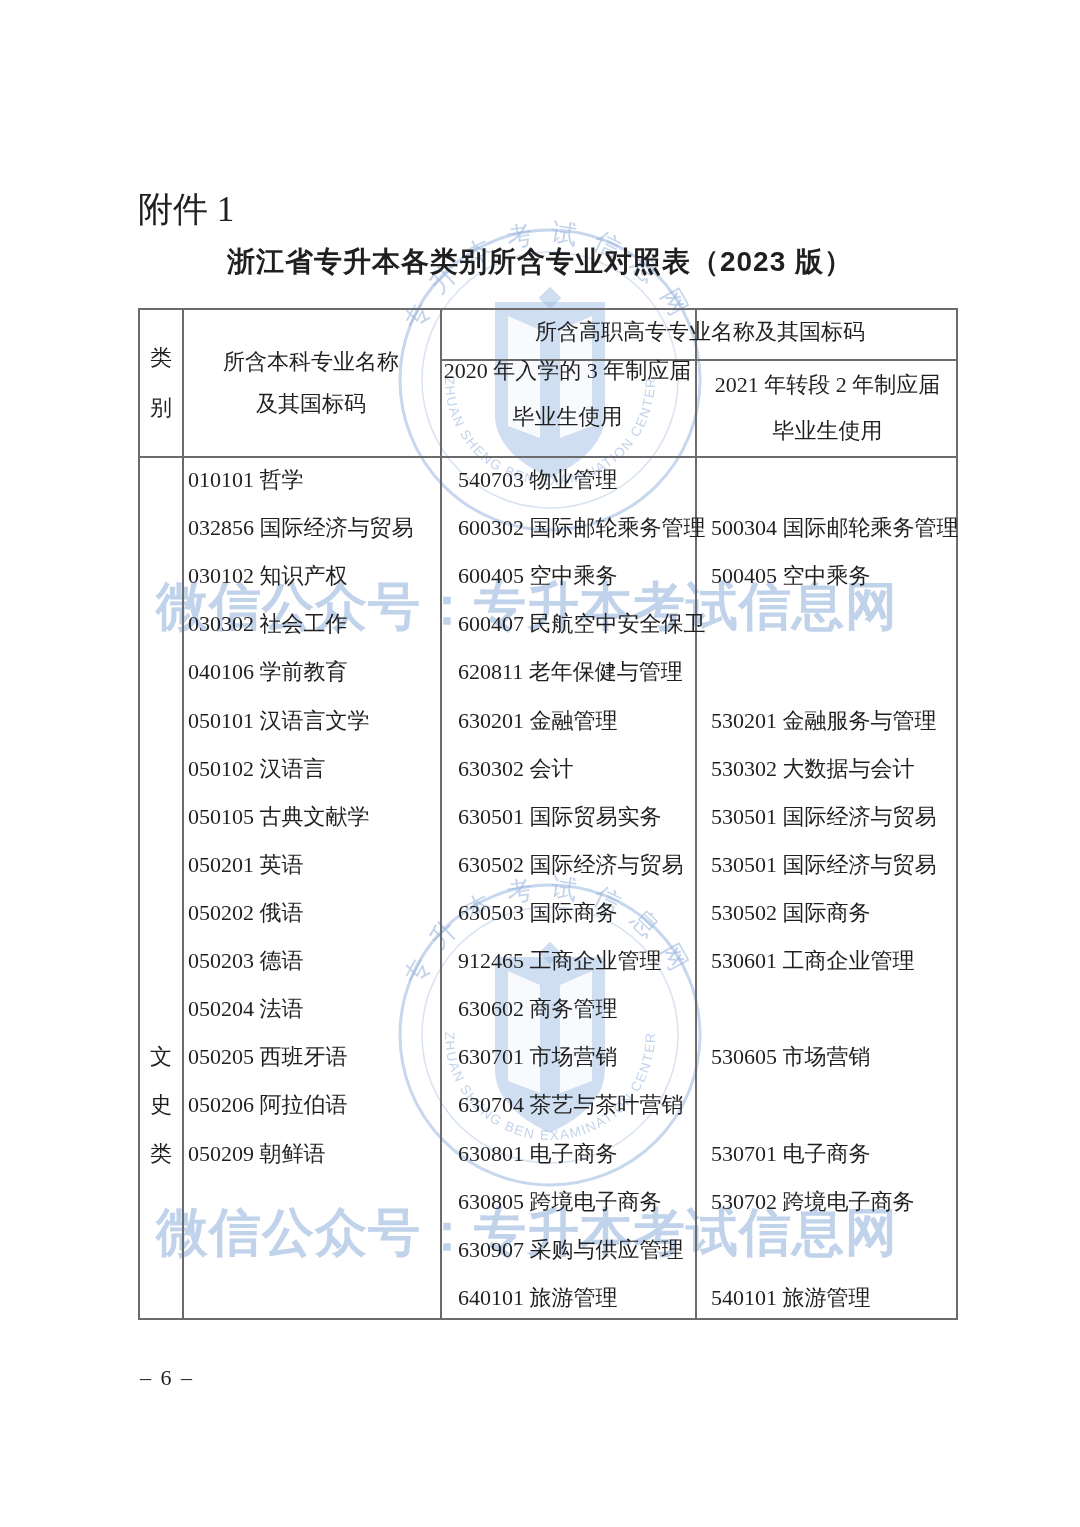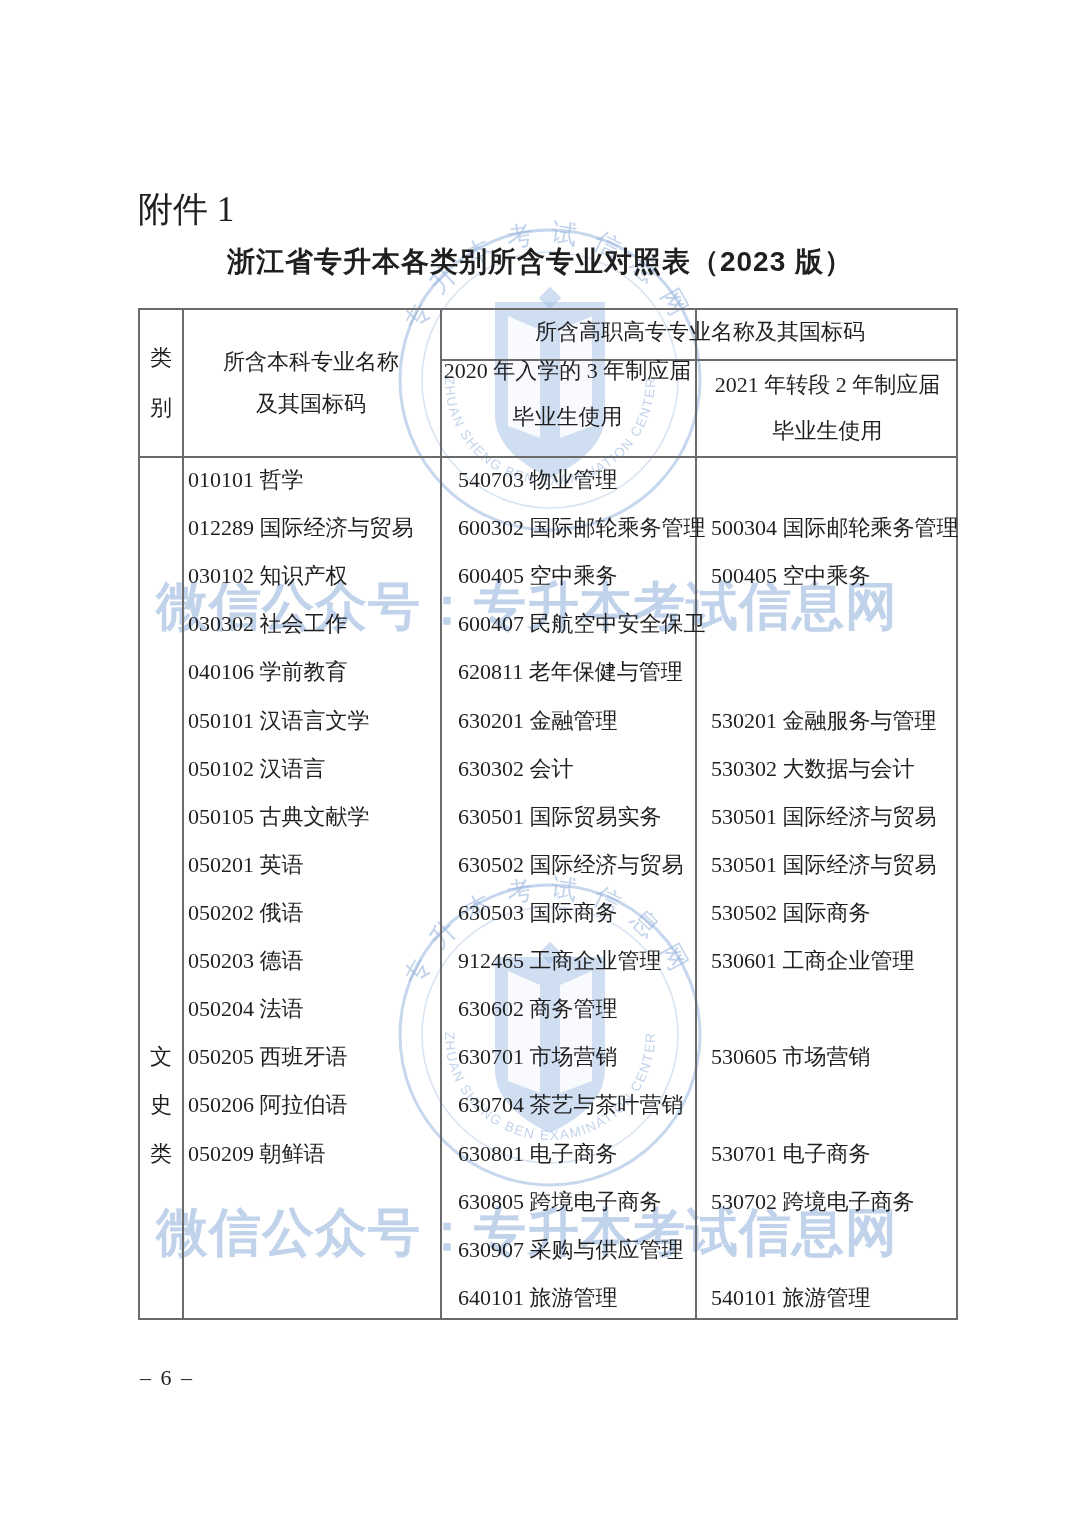--- a/index.html
+++ b/index.html
@@ -149,21 +149,21 @@
       <div class="t-line">文</div>
       <div class="t-line">史</div>
       <div class="t-line">类</div>
       <div class="t-line"></div>
       <div class="t-line"></div>
       <div class="t-line"></div>
     </div>
 
     <div class="col ug-b">
       <div class="t-line">010101 哲学</div>
-      <div class="t-line">012289 国际经济与贸易</div>
+      <div class="t-line">032856 国际经济与贸易</div>
       <div class="t-line">030102 知识产权</div>
       <div class="t-line">030302 社会工作</div>
       <div class="t-line">040106 学前教育</div>
       <div class="t-line">050101 汉语言文学</div>
       <div class="t-line">050102 汉语言</div>
       <div class="t-line">050105 古典文献学</div>
       <div class="t-line">050201 英语</div>
       <div class="t-line">050202 俄语</div>
       <div class="t-line">050203 德语</div>
       <div class="t-line">050204 法语</div>

